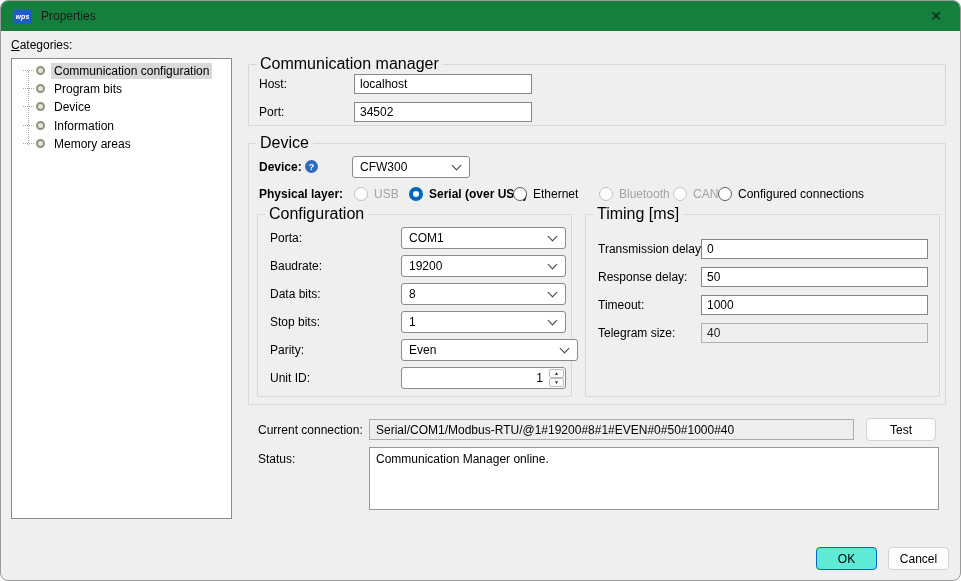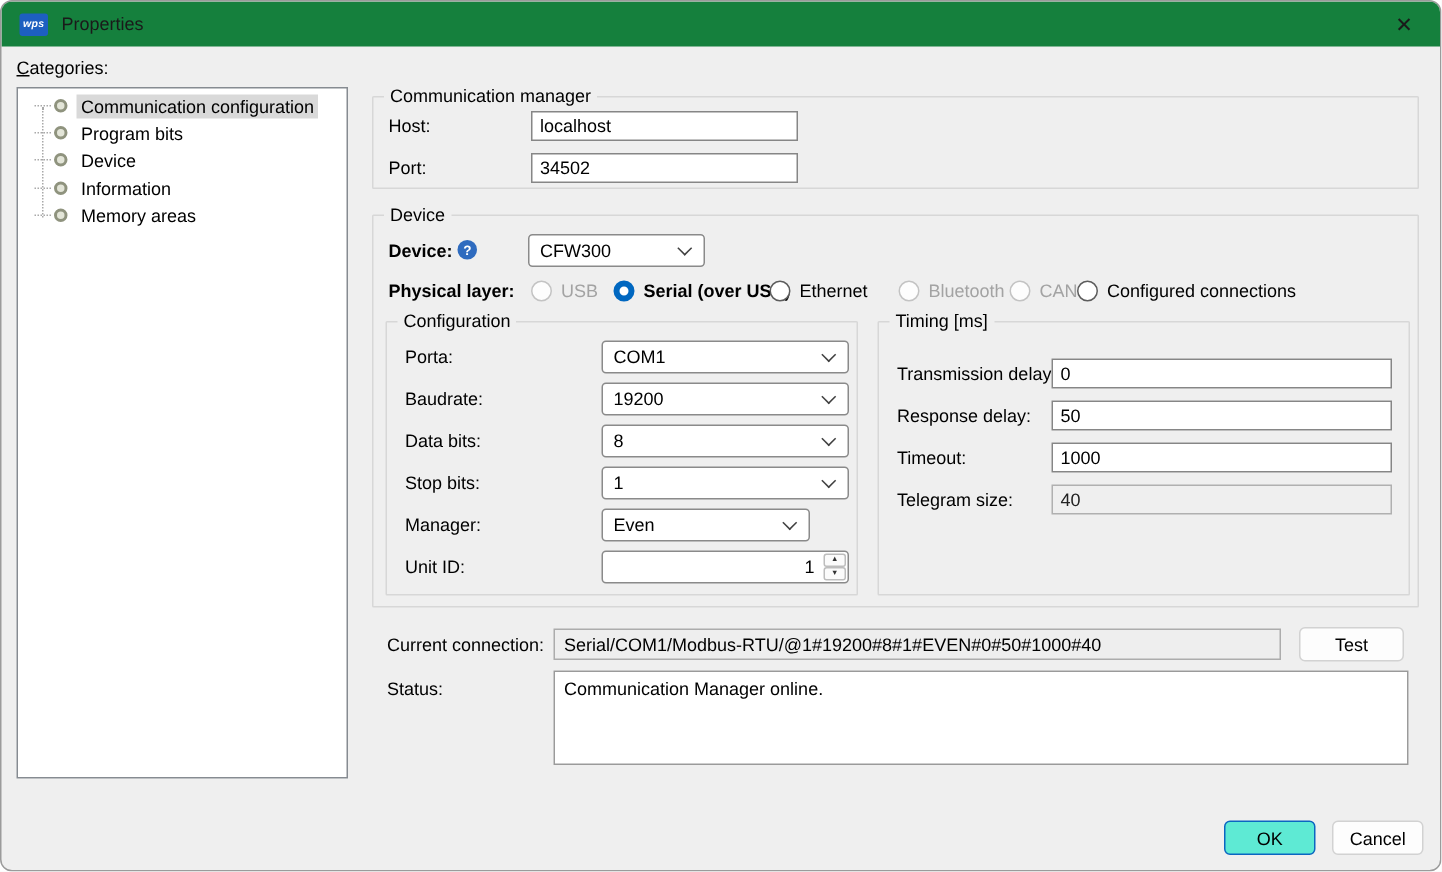--- a/index.html
+++ b/index.html
@@ -22,21 +22,21 @@
   .tree{position:absolute;left:10px;top:57px;width:221px;height:461px;background:#fff;border:1px solid #868b91;}
   .tvline{position:absolute;left:16px;top:12px;height:74px;width:0;border-left:1px dotted #a9a9a9;}
   .trow{position:absolute;left:11px;display:flex;align-items:center;height:17px;cursor:default;}
   .tstub{width:11px;height:0;border-top:1px dotted #a9a9a9;}
   .ticon{width:9px;height:9px;border-radius:50%;border:2px solid #8f937e;background:#e3e5d8;margin:0 6px 0 2px;flex:none;}
   .tlabel{font-size:12px;padding:1px 3px;white-space:nowrap;}
   .tlabel.selected{background:#d9d9d9;}
 
   
   .groupbox{position:absolute;border:1px solid #d7d7d7;border-radius:1px;}
-  .gb-title{position:absolute;top:-8px;left:7px;background:#efefef;padding:0 4px;font-size:12px;line-height:14px;color:#000;}
+  .gb-title{position:absolute;top:-8px;left:7px;background:#efefef;padding:0 4px;font-size:16px;line-height:14px;color:#000;}
 
   
   .tinput{position:absolute;background:#fff;border:1px solid #868686;font-size:12px;padding:0 5px;
           font-family:inherit;color:#000;outline:none;}
   .tinput.ro{background:#efefef;border-color:#b0b0b0;color:#222;}
   .rofield{position:absolute;background:#eeeeee;border:1px solid #acacac;font-size:12px;color:#000;
            display:flex;align-items:center;padding:0 6px;overflow:hidden;white-space:nowrap;}
   .statusbox{position:absolute;background:#fff;border:1px solid #9a9a9a;font-size:12px;color:#000;
              padding:3px 6px;line-height:16px;}
 
@@ -184,22 +184,22 @@
         <span>8</span>
         <span class="chev"></span>
       </div>
 
       <div class="abs label" style="left:12px;top:96px;line-height:22px;">Stop bits:</div>
       <div class="select" style="left:143px;top:96px;width:165px;height:22px;">
         <span>1</span>
         <span class="chev"></span>
       </div>
 
-      <div class="abs label" style="left:12px;top:124px;line-height:22px;">Manager:</div>
-      <div class="select" style="left:143px;top:124px;width:139px;height:22px;">
+      <div class="abs label" style="left:12px;top:124px;line-height:22px;">Parity:</div>
+      <div class="select" style="left:143px;top:124px;width:177px;height:22px;">
         <span>Even</span>
         <span class="chev"></span>
       </div>
 
       <div class="abs label" style="left:12px;top:152px;line-height:22px;">Unit ID:</div>
       <div class="spinner" style="left:143px;top:152px;width:165px;height:22px;">
         <input class="spinval" value="1" style="">
         <div class="spincol">
           <div class="spinbtn">▲</div>
           <div class="spinbtn">▼</div>

